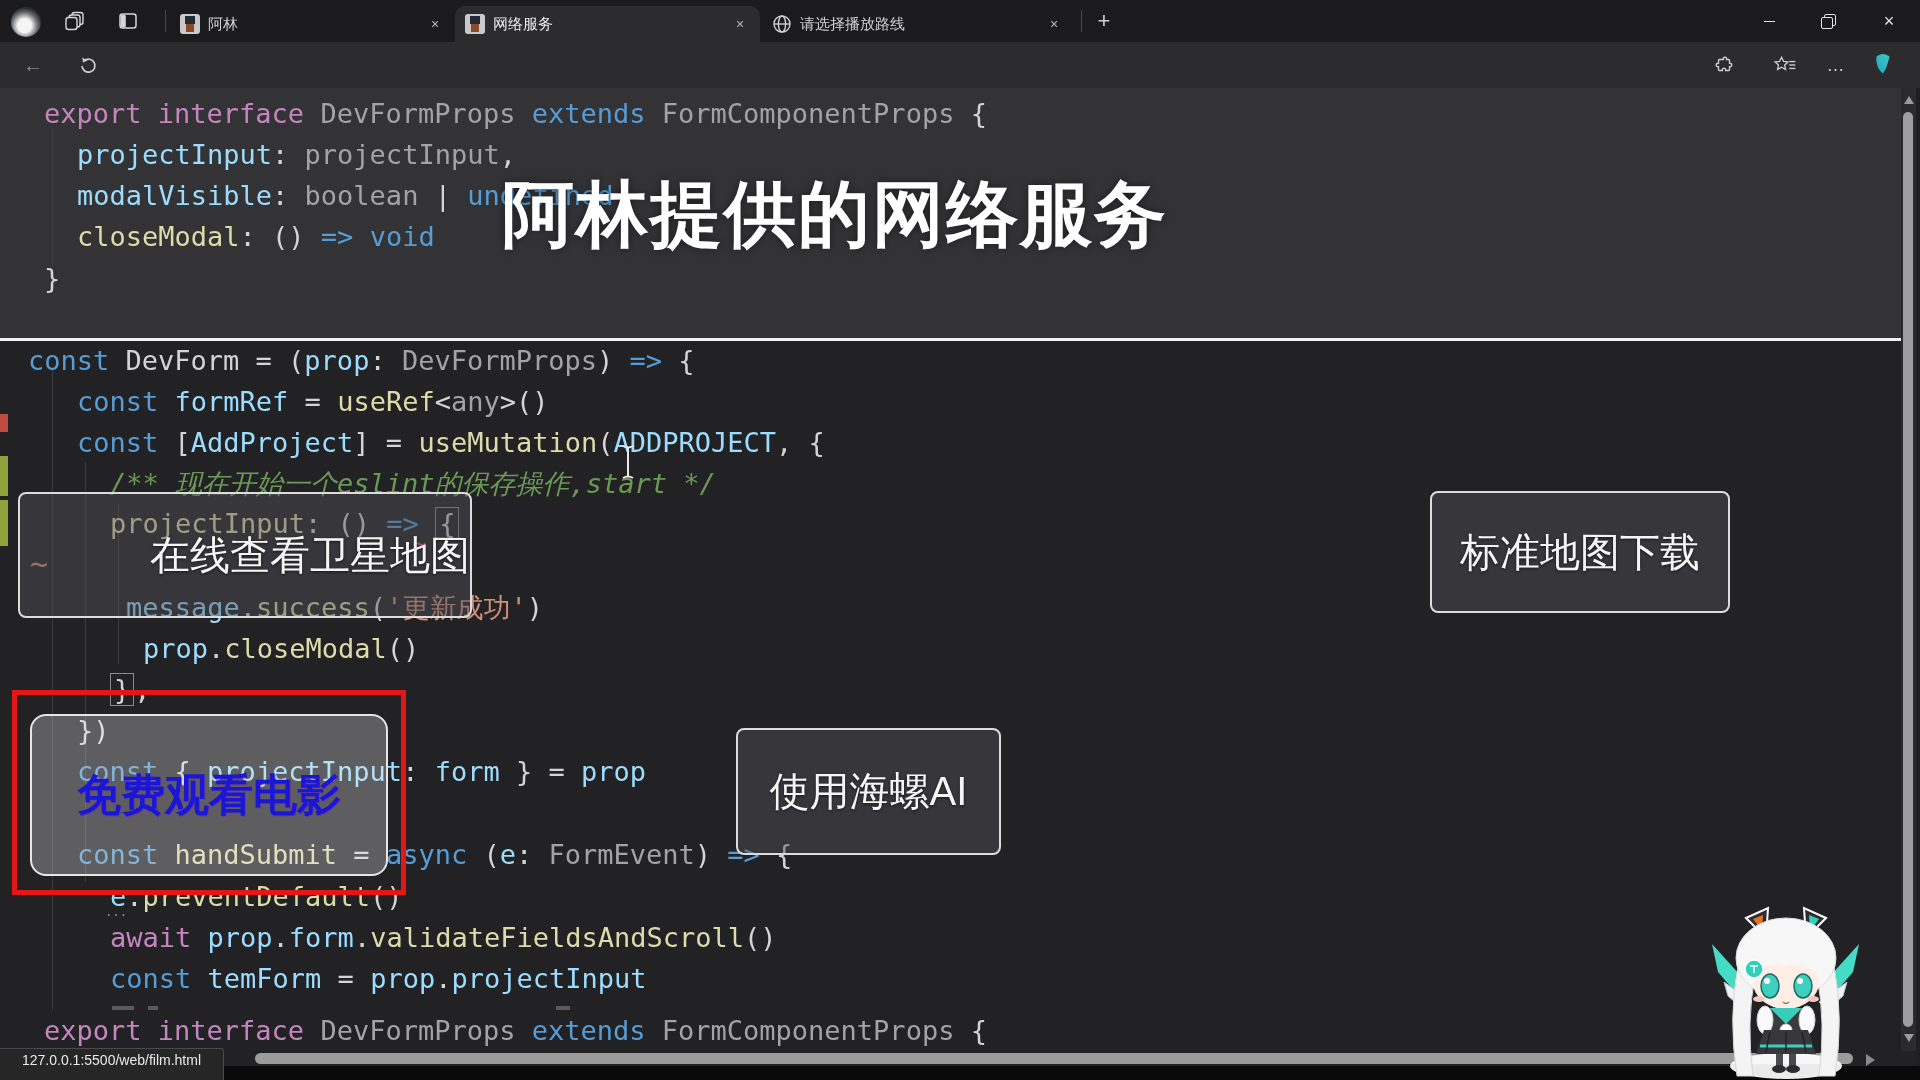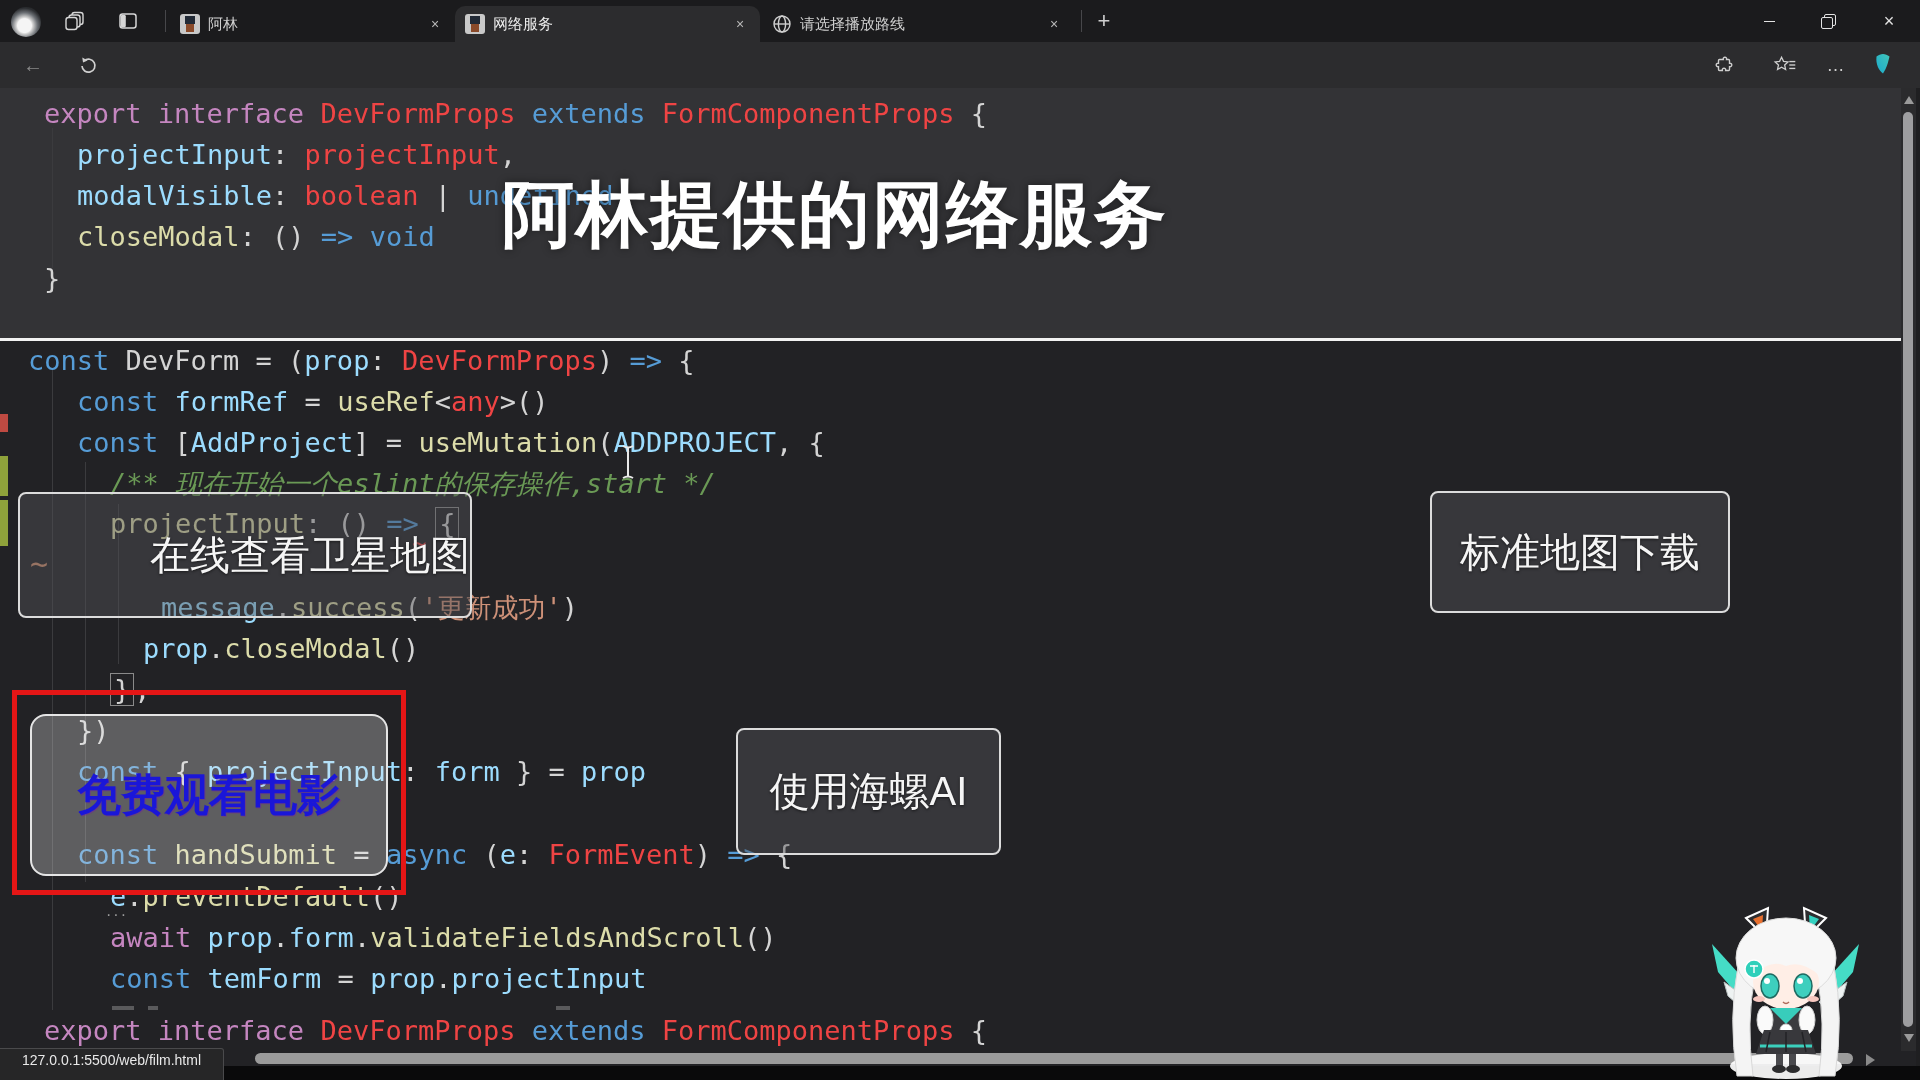--- a/index.html
+++ b/index.html
@@ -45,21 +45,21 @@
   .content { position:absolute; left:0; top:88px; width:1920px; height:992px; }
   .sec-a { position:absolute; left:0; top:0; width:1920px; height:250px; background:#333336; }
   .hdiv  { position:absolute; left:0; top:250px; width:1901px; height:3px; background:#f2f2f2; }
   .sec-b { position:absolute; left:0; top:253px; width:1920px; height:739px; background:#222225; }
 
   .guide { position:absolute; width:1px; background:#3b3b3e; }
   .gutter { position:absolute; left:0; width:8px; }
 
   .code-line { position:absolute; height:41px; line-height:41px; font-family:"DejaVu Sans Mono", monospace;
                font-size:27px; white-space:pre; color:#d4d4d4; }
-  .seg-k1 { color:#C586C0; } .seg-k2 { color:#569CD6; } .seg-ty { color:#ef4444; }
+  .seg-k1 { color:#C586C0; } .seg-k2 { color:#569CD6; } .seg-ty { color:#a3a3a3; }
   .seg-va { color:#9CDCFE; } .seg-fn { color:#DCDCAA; } .seg-pn { color:#d4d4d4; }
   .seg-st { color:#CE9178; } .seg-cm { color:#6A9955; font-style:italic; }
   .seg-bx { border:1px solid #8a8a8a; padding:0 3px; }
 
   .hero-title { position:absolute; left:502px; top:79px; font-size:72px; font-weight:bold; color:#ffffff;
                 letter-spacing:2px; white-space:nowrap; text-shadow:0 0 8px rgba(0,0,0,.45); z-index:6; }
 
   .ovl-btn { position:absolute; background:rgba(82,82,86,0.45); border:2px solid #dcdcdc; border-radius:8px;
              display:flex; align-items:center; justify-content:center; color:#f5f5f5; font-size:40px;
              text-shadow:0 1px 3px rgba(0,0,0,.6); cursor:pointer; z-index:7; white-space:nowrap; }
@@ -246,21 +246,21 @@
         <div class="code-line" style="left: 44px; top: 5px;"><span class="seg-k1">export</span><span class="seg-pn"> </span><span class="seg-k1">interface</span><span class="seg-pn"> </span><span class="seg-ty">DevFormProps</span><span class="seg-pn"> </span><span class="seg-k2">extends</span><span class="seg-pn"> </span><span class="seg-ty">FormComponentProps</span><span class="seg-pn"> {</span></div>
         <div class="code-line" style="left: 77px; top: 46px;"><span class="seg-va">projectInput</span><span class="seg-pn">: </span><span class="seg-ty">projectInput</span><span class="seg-pn">,</span></div>
         <div class="code-line" style="left: 77px; top: 87px;"><span class="seg-va">modalVisible</span><span class="seg-pn">: </span><span class="seg-ty">boolean</span><span class="seg-pn"> | </span><span class="seg-k2">undefined</span></div>
         <div class="code-line" style="left: 77px; top: 128px;"><span class="seg-fn">closeModal</span><span class="seg-pn">: () </span><span class="seg-k2">=&gt;</span><span class="seg-pn"> </span><span class="seg-k2">void</span></div>
         <div class="code-line" style="left: 44px; top: 170px;"><span class="seg-pn">}</span></div>
         <div class="code-line" style="left: 28px; top: 252px;"><span class="seg-k2">const</span><span class="seg-pn"> DevForm = (</span><span class="seg-va">prop</span><span class="seg-pn">: </span><span class="seg-ty">DevFormProps</span><span class="seg-pn">) </span><span class="seg-k2">=&gt;</span><span class="seg-pn"> {</span></div>
         <div class="code-line" style="left: 77px; top: 293px;"><span class="seg-k2">const</span><span class="seg-pn"> </span><span class="seg-va">formRef</span><span class="seg-pn"> = </span><span class="seg-fn">useRef</span><span class="seg-pn">&lt;</span><span class="seg-ty">any</span><span class="seg-pn">&gt;()</span></div>
         <div class="code-line" style="left: 77px; top: 334px;"><span class="seg-k2">const</span><span class="seg-pn"> [</span><span class="seg-va">AddProject</span><span class="seg-pn">] = </span><span class="seg-fn">useMutation</span><span class="seg-pn">(</span><span class="seg-va">ADDPROJECT</span><span class="seg-pn">, {</span></div>
         <div class="code-line" style="left: 110px; top: 375px;"><span class="seg-cm">/** 现在开始一个eslint的保存操作,start */</span></div>
         <div class="code-line" style="left: 110px; top: 415px;"><span class="seg-fn">projectInput</span><span class="seg-pn">: () </span><span class="seg-k2">=&gt;</span><span class="seg-pn"> </span><span class="seg-bx">{</span></div>
-        <div class="code-line" style="left: 161px; top: 499px; text-align: right;"><span class="seg-va">message</span><span class="seg-pn">.</span><span class="seg-fn">success</span><span class="seg-pn">(</span><span class="seg-st">'更新成功'</span><span class="seg-pn">)</span></div>
+        <div class="code-line" style="left: 126px; top: 499px; text-align: right;"><span class="seg-va">message</span><span class="seg-pn">.</span><span class="seg-fn">success</span><span class="seg-pn">(</span><span class="seg-st">'更新成功'</span><span class="seg-pn">)</span></div>
         <div class="code-line" style="left: 143px; top: 540px;"><span class="seg-va">prop</span><span class="seg-pn">.</span><span class="seg-fn">closeModal</span><span class="seg-pn">()</span></div>
         <div class="code-line" style="left: 110px; top: 581px;"><span class="seg-bx">}</span><span class="seg-pn">,</span></div>
         <div class="code-line" style="left: 77px; top: 622px;"><span class="seg-pn">})</span></div>
         <div class="code-line" style="left: 77px; top: 663px;"><span class="seg-k2">const</span><span class="seg-pn"> { </span><span class="seg-va">projectInput</span><span class="seg-pn">: </span><span class="seg-va">form</span><span class="seg-pn"> } = </span><span class="seg-va">prop</span></div>
         <div class="code-line" style="left: 77px; top: 746px;"><span class="seg-k2">const</span><span class="seg-pn"> </span><span class="seg-fn">handSubmit</span><span class="seg-pn"> = </span><span class="seg-k2">async</span><span class="seg-pn"> (</span><span class="seg-va">e</span><span class="seg-pn">: </span><span class="seg-ty">FormEvent</span><span class="seg-pn">) </span><span class="seg-k2">=&gt;</span><span class="seg-pn"> {</span></div>
         <div class="code-line" style="left: 110px; top: 788px;"><span class="seg-va">e</span><span class="seg-pn">.</span><span class="seg-fn">preventDefault</span><span class="seg-pn">()</span></div>
         <div class="code-line" style="left: 110px; top: 829px;"><span class="seg-k1">await</span><span class="seg-pn"> </span><span class="seg-va">prop</span><span class="seg-pn">.</span><span class="seg-va">form</span><span class="seg-pn">.</span><span class="seg-fn">validateFieldsAndScroll</span><span class="seg-pn">()</span></div>
         <div class="code-line" style="left: 110px; top: 870px;"><span class="seg-k2">const</span><span class="seg-pn"> </span><span class="seg-va">temForm</span><span class="seg-pn"> = </span><span class="seg-va">prop</span><span class="seg-pn">.</span><span class="seg-va">projectInput</span></div>
         <div class="code-line" style="left: 44px; top: 922px;"><span class="seg-k1">export</span><span class="seg-pn"> </span><span class="seg-k1">interface</span><span class="seg-pn"> </span><span class="seg-ty">DevFormProps</span><span class="seg-pn"> </span><span class="seg-k2">extends</span><span class="seg-pn"> </span><span class="seg-ty">FormComponentProps</span><span class="seg-pn"> {</span></div>
       </div>

